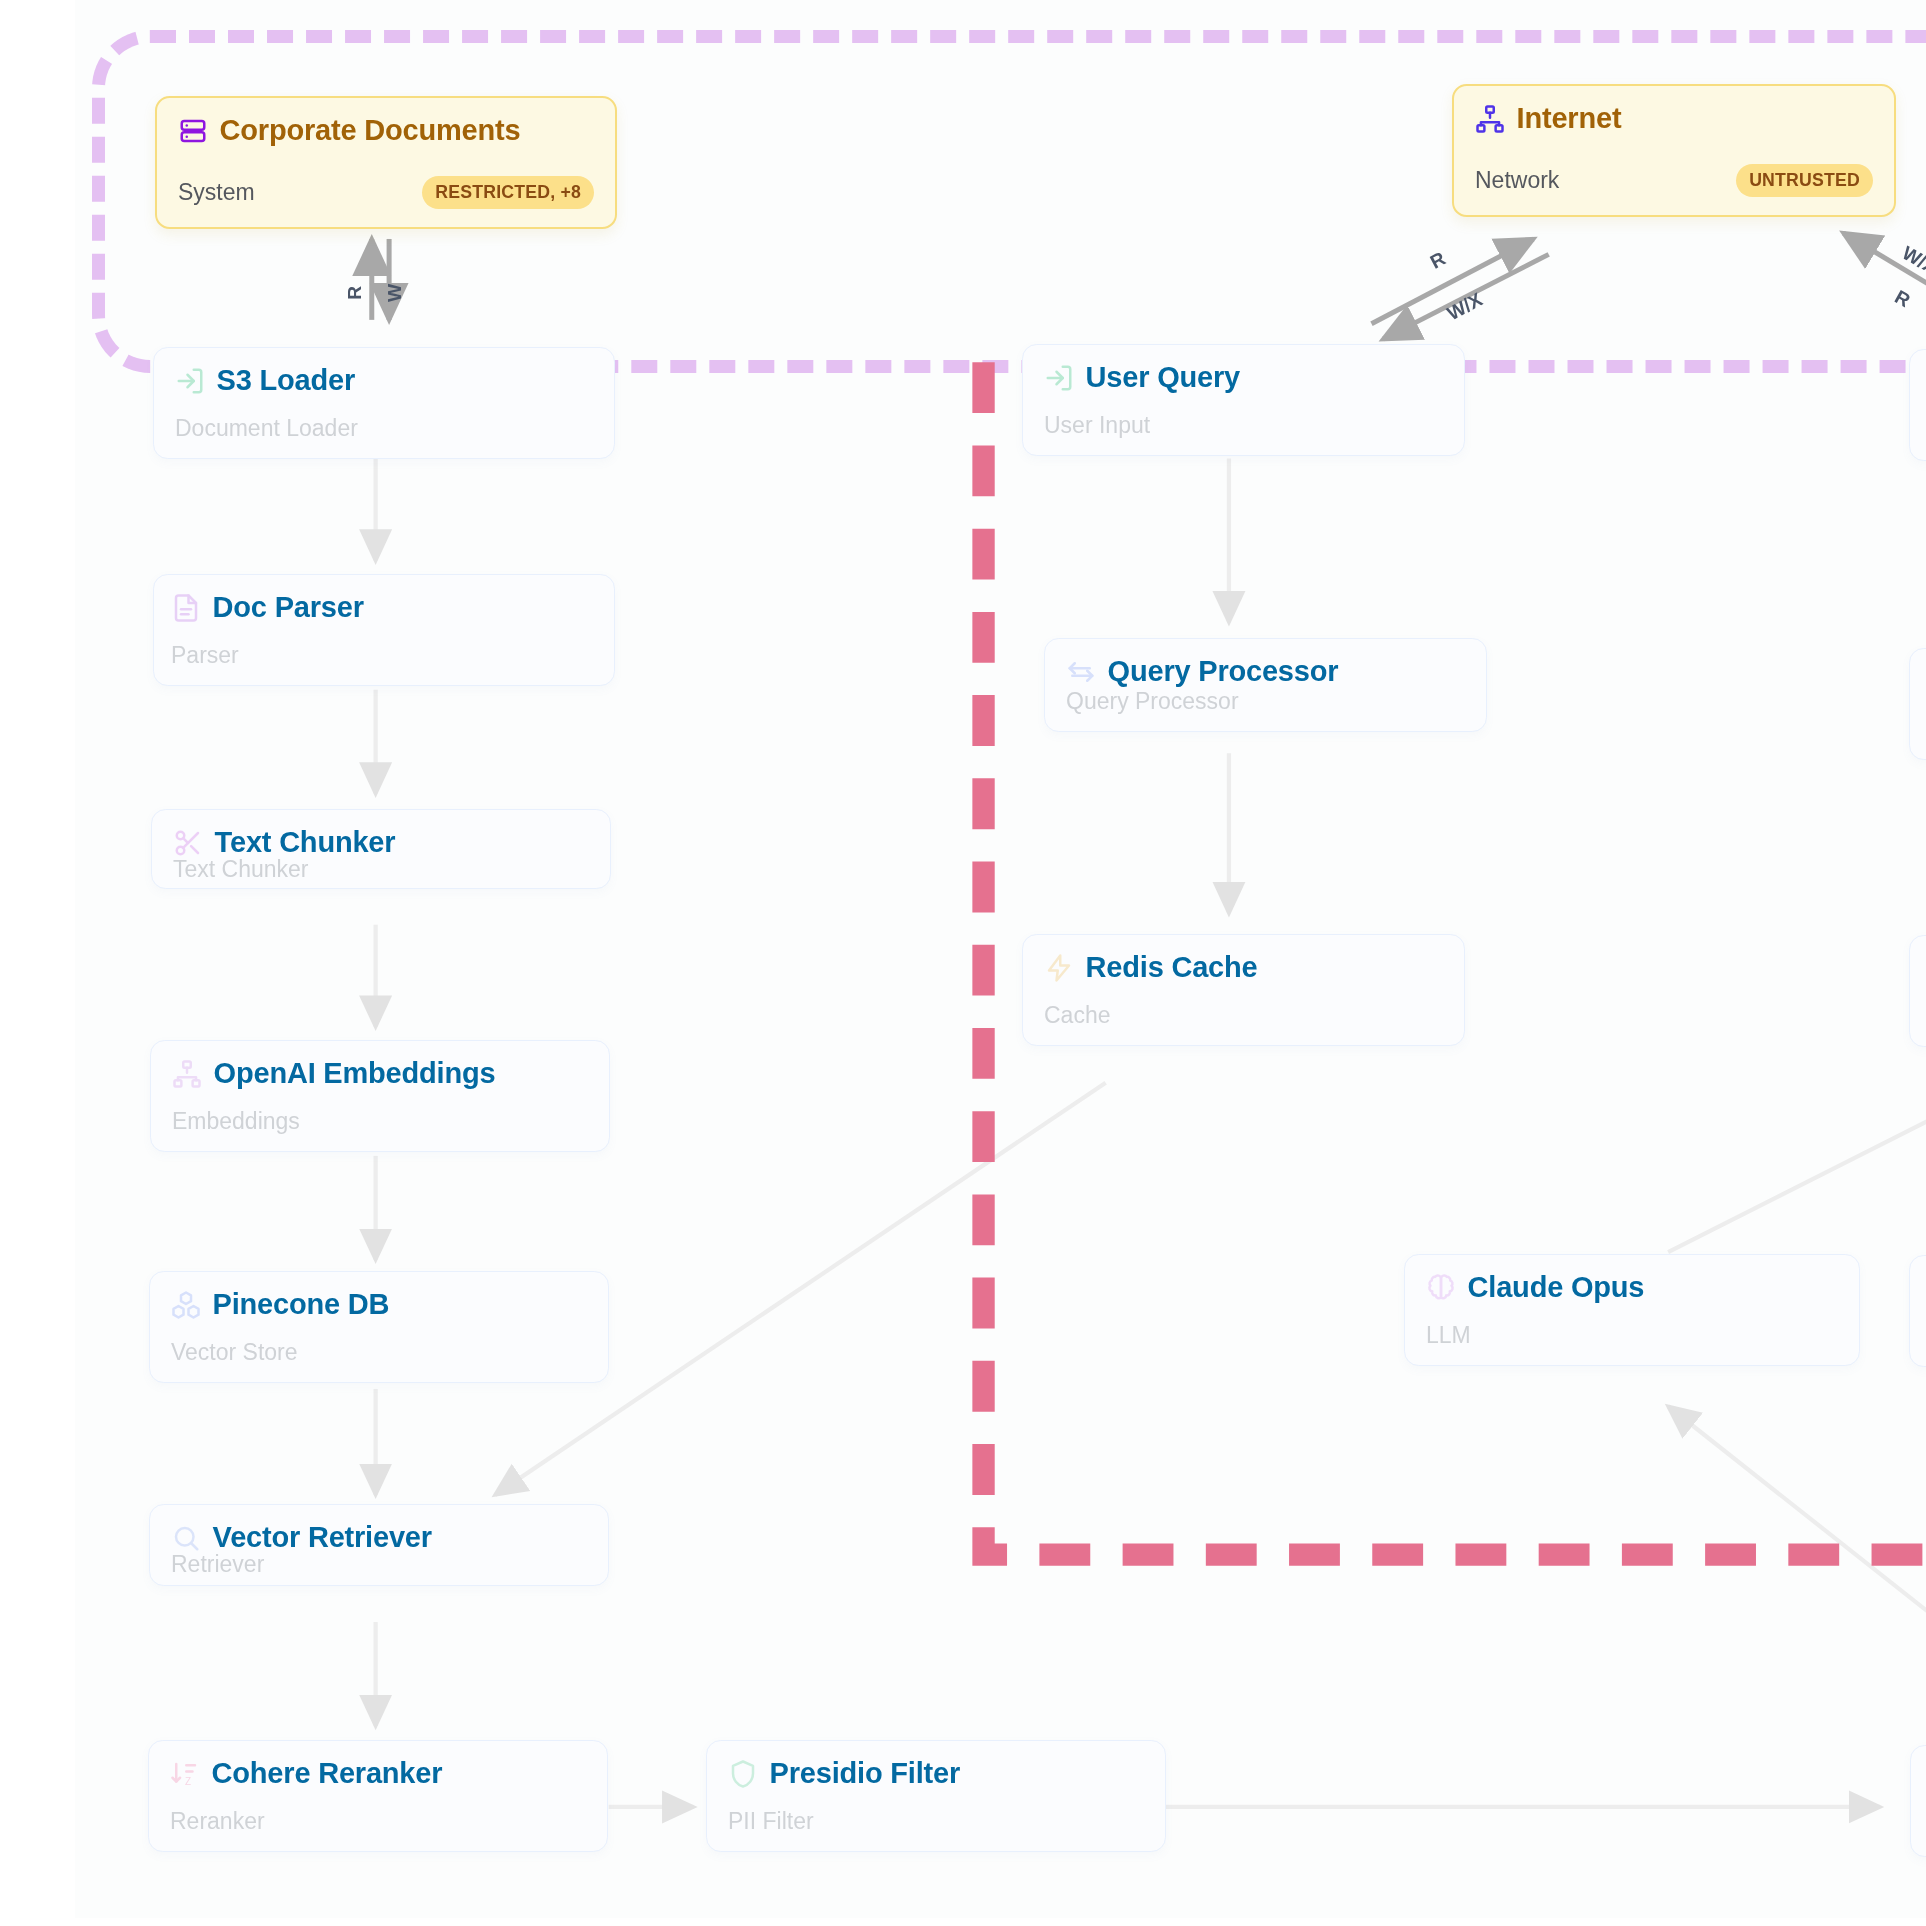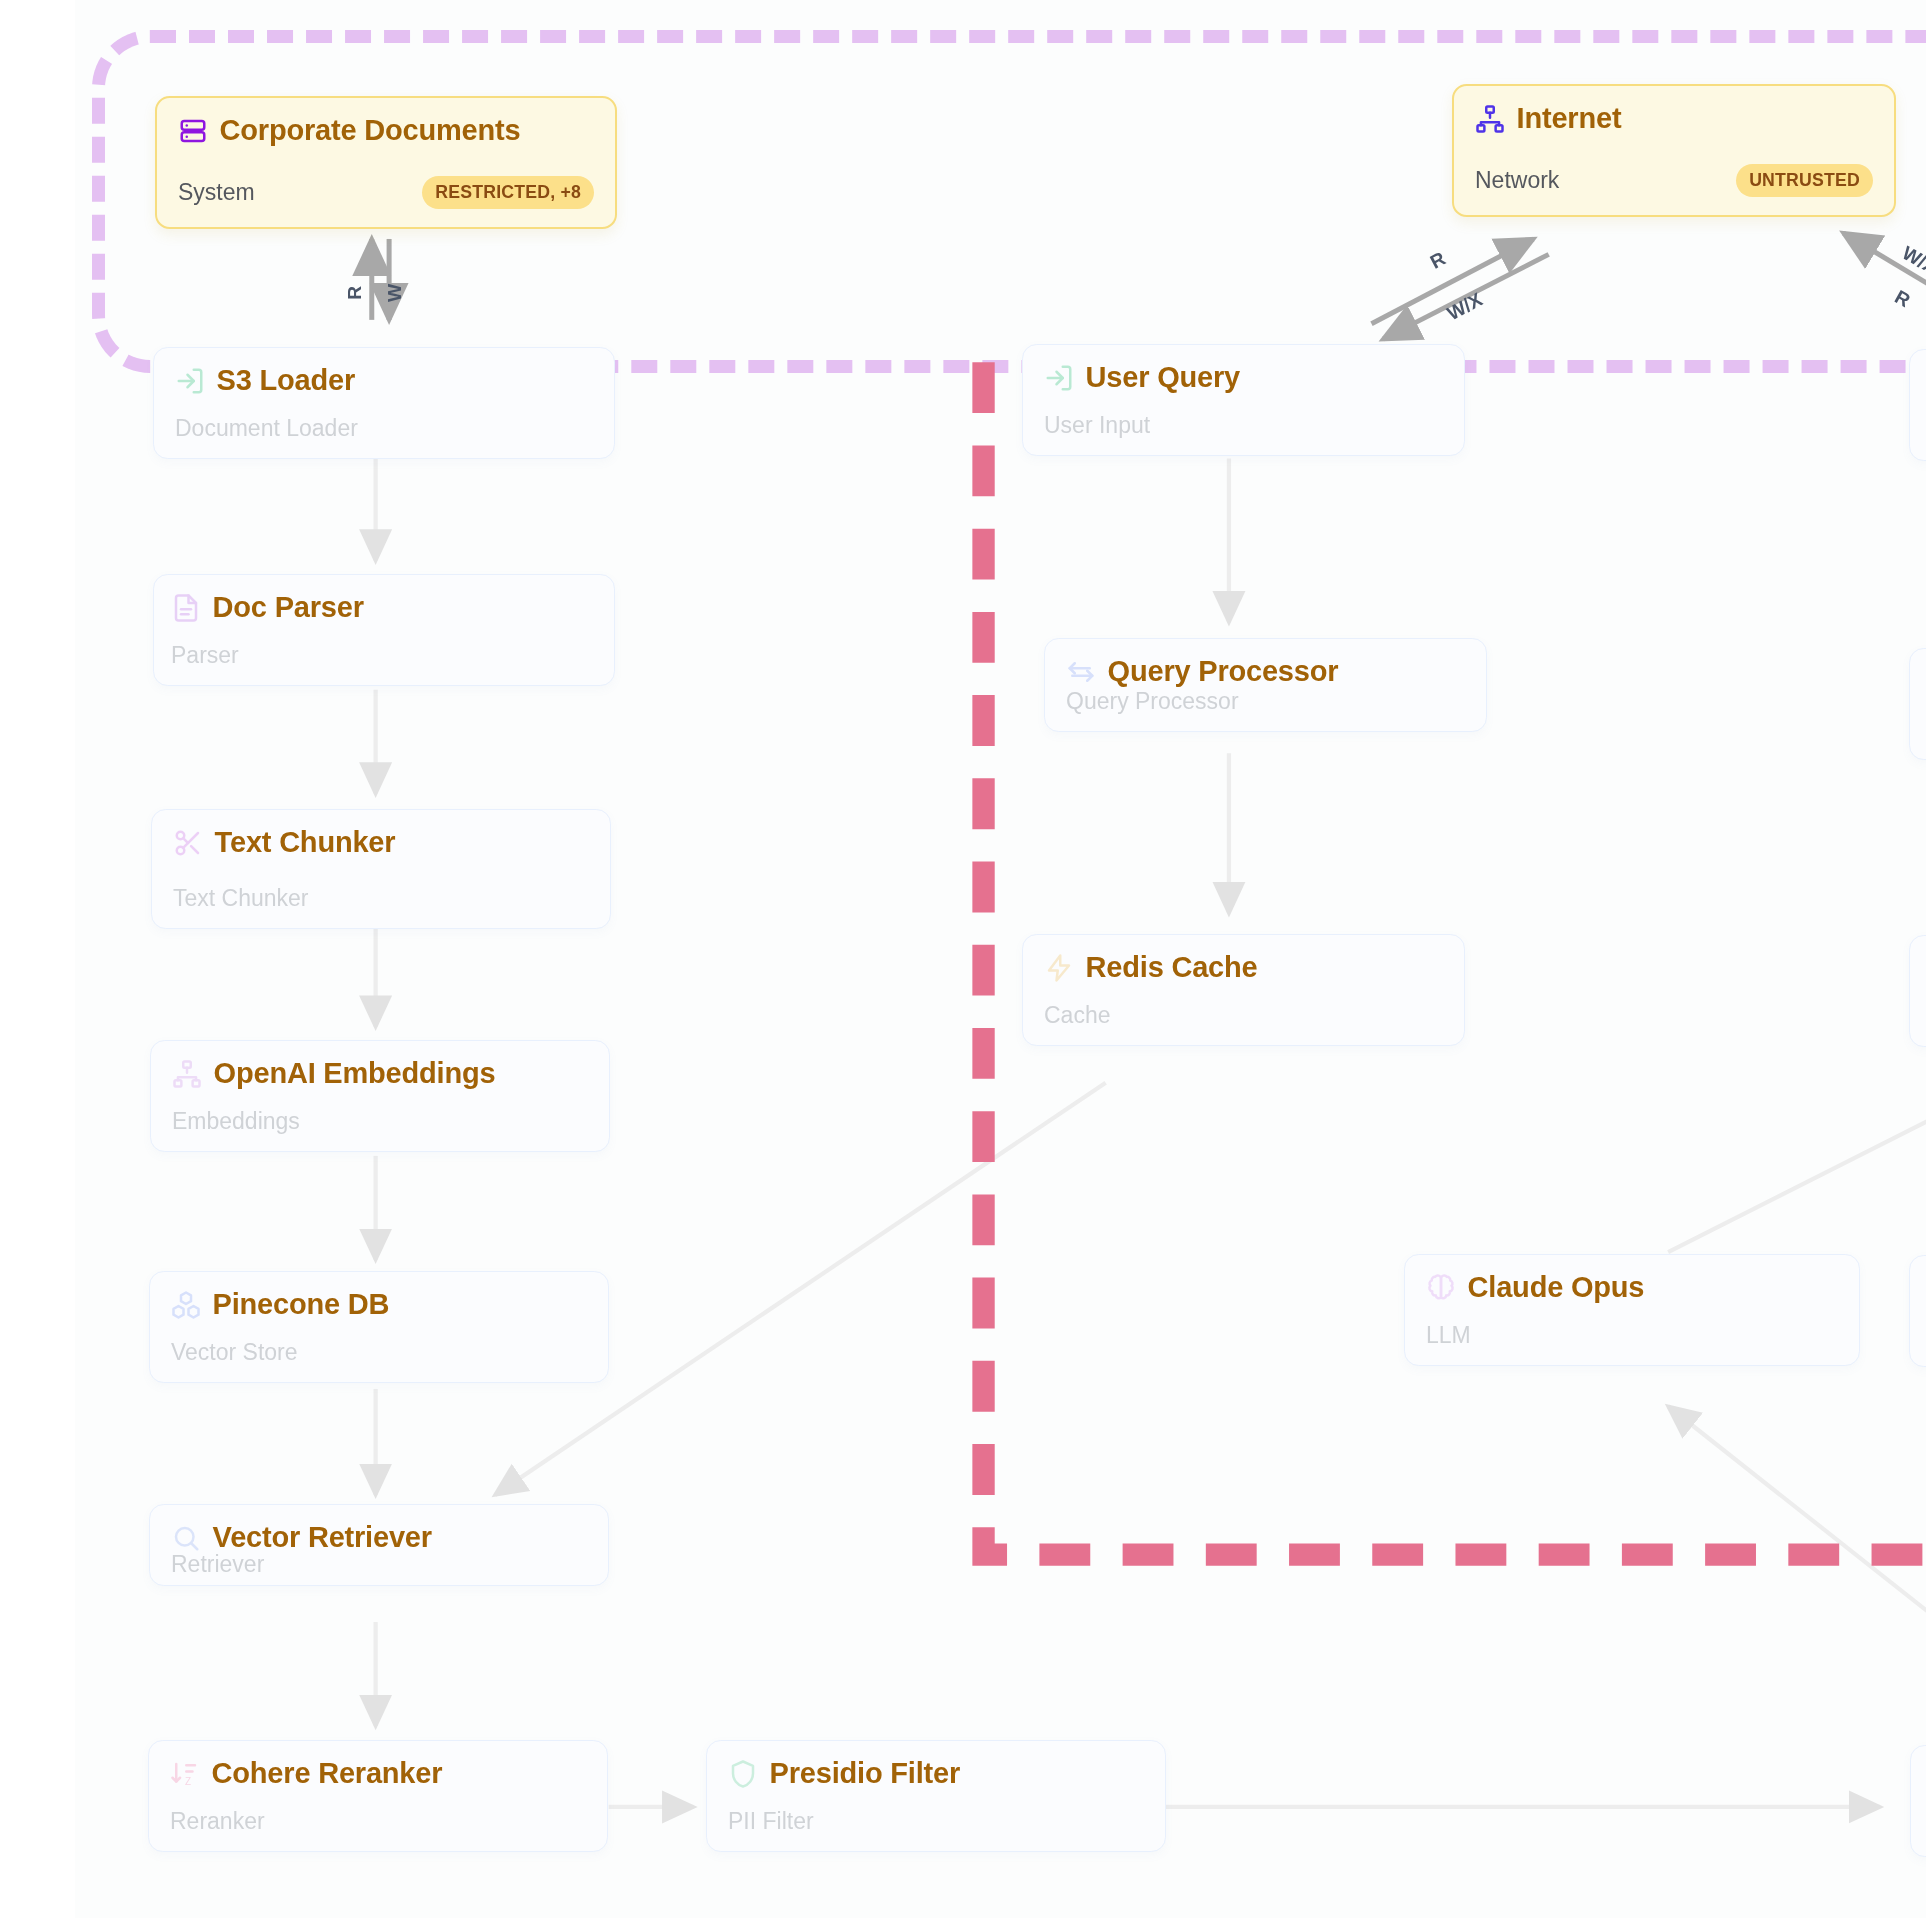--- a/index.html
+++ b/index.html
@@ -25,21 +25,21 @@
   .node .title{font-size:29px;font-weight:700;letter-spacing:-0.2px;line-height:1;white-space:nowrap;}
   .node .subtitle{font-size:23px;line-height:1;white-space:nowrap;}
   .ico{width:30px;height:30px;flex:0 0 30px;display:block;}
 
   
   .dim{
     background:#fbfcfe;
     border:1.2px solid #e8f0fd;
     box-shadow:0 3.9px 10px rgba(120,140,180,.045);
   }
-  .dim .title{color:#a16207;}
+  .dim .title{color:#0369a1;}
   .dim .subtitle{color:#cfd2d6;}
   .dim .ico{opacity:.33;}
 
   
   .hi{
     background:#fdf9e3;
     border:2.3px solid #f7dd7f;
     box-shadow:0 5.4px 13px rgba(190,160,40,.10);
   }
   .hi .title{color:#a16207;}
@@ -199,21 +199,21 @@
         <line x1="8" y1="13" x2="16" y2="13"></line>
           <line x1="8" y1="17" x2="14" y2="17"></line>
       </svg>
       <span class="title">Doc Parser</span>
     </div>
     <div class="row2">
       <span class="subtitle">Parser</span>
     </div>
   </div>
 
-  <div class="node dim" style="left:151px;top:809px;width:460px;height:120px;">
+  <div class="node dim" style="left:151px;top:809px;width:460px;height:80px;">
     <div class="row1">
       <svg class="ico" viewBox="0 0 24 24" fill="none" stroke="#d07ae8" stroke-width="2" stroke-linecap="round" stroke-linejoin="round">
         <circle cx="6" cy="6" r="3"></circle>
           <circle cx="6" cy="18" r="3"></circle>
         <line x1="20" y1="4" x2="8.12" y2="15.88"></line>
           <line x1="14.47" y1="14.48" x2="20" y2="20"></line>
           <line x1="8.12" y1="8.12" x2="12" y2="12"></line>
       </svg>
       <span class="title">Text Chunker</span>
     </div>

